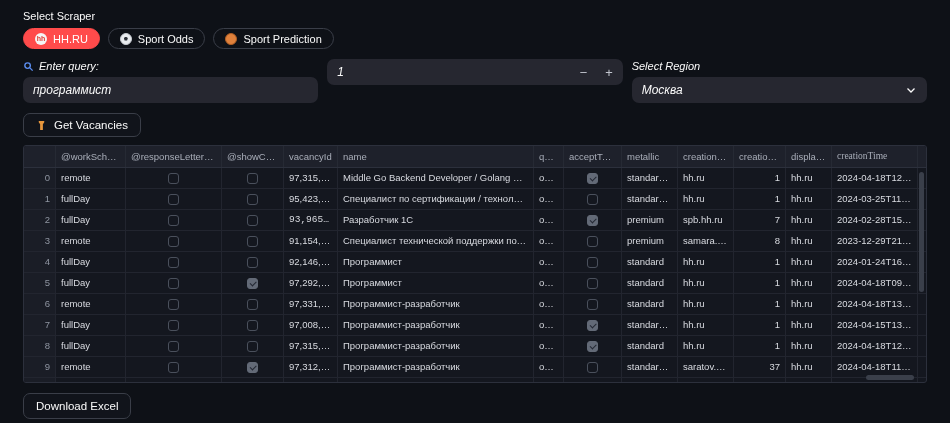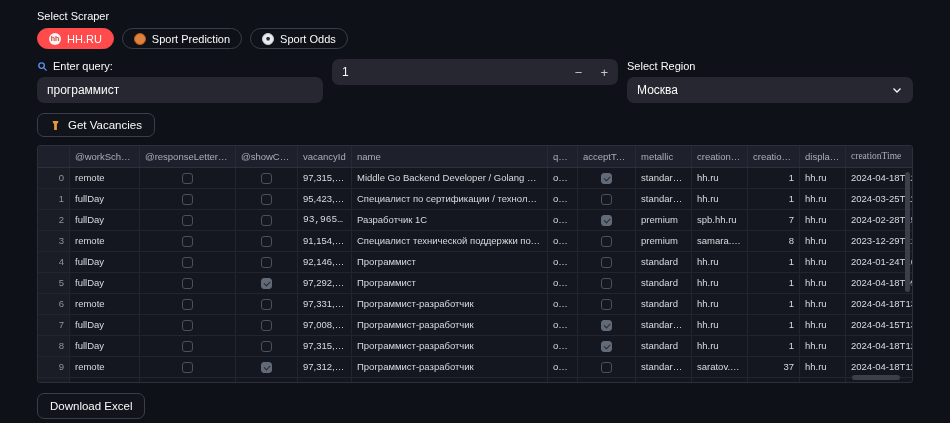--- a/index.html
+++ b/index.html
@@ -4,21 +4,21 @@
 <style>
   * { box-sizing: border-box; }
   html, body { margin: 0; padding: 0; }
   body {
     width: 950px; height: 423px;
     background: #0e1117;
     color: #fafafa;
     font-family: "Liberation Sans", sans-serif;
     overflow: hidden;
   }
-  .app { padding: 8px 37px 0; }
+  .app { padding: 8px 23px 0; }
 
   .section-label { font-size: 11px; margin: 2px 0 6px; color: #fafafa; }
 
   .pills { display: flex; gap: 8px; margin-bottom: 10px; }
   .pill {
     display: inline-flex; align-items: center; gap: 6px;
     height: 21px; padding: 0 11px;
     border-radius: 12px; background: transparent;
     border: 1px solid #3a3e48; color: #fafafa;
     font-size: 11px; font-family: inherit; cursor: pointer; white-space: nowrap;
@@ -37,21 +37,21 @@
   .icon-soccer::after {
     content: ""; position: absolute; left: 3px; top: 3px;
     width: 4px; height: 4px; background: #2b2f36;
     clip-path: polygon(50% 0, 100% 38%, 81% 100%, 19% 100%, 0 38%);
   }
   .icon-basketball {
     width: 12px; height: 12px; border-radius: 50%;
     background: #e0813c; border: 1px solid #b05f24; display: inline-block;
   }
 
-  .widgets { display: flex; gap: 9px; }
+  .widgets { display: flex; gap: 9px; font-style: italic; }
   .widget { flex: 1; min-width: 0; }
   .widget-label {
     font-size: 11px; display: flex; align-items: center; gap: 5px;
     margin-bottom: 4px; height: 14px; color: #fafafa; white-space: nowrap;
   }
   .control {
     height: 26px; background: #262730; border-radius: 7px;
     display: flex; align-items: center; font-size: 12px;
     color: #fafafa; padding: 0 10px;
   }
@@ -117,26 +117,26 @@
 <div class="app">
 
   <div class="section-label">Select Scraper</div>
 
   <div class="pills">
     <button class="pill selected">
       <span class="icon-hh">hh</span>
       <span>HH.RU</span>
     </button>
     <button class="pill">
+      <span class="icon-soccer"></span>
+      <span>Sport Odds</span>
+    </button>
+    <button class="pill">
       <span class="icon-basketball"></span>
       <span>Sport Prediction</span>
-    </button>
-    <button class="pill">
-      <span class="icon-soccer"></span>
-      <span>Sport Odds</span>
     </button>
   </div>
 
   <div class="widgets">
     <div class="widget">
       <div class="widget-label">
         <svg width="11" height="11" viewBox="0 0 24 24" fill="none" stroke="#5b8def" stroke-width="3">
             <circle cx="10" cy="10" r="6"></circle>
             <line x1="15" y1="15" x2="21" y2="21"></line>
           </svg>

